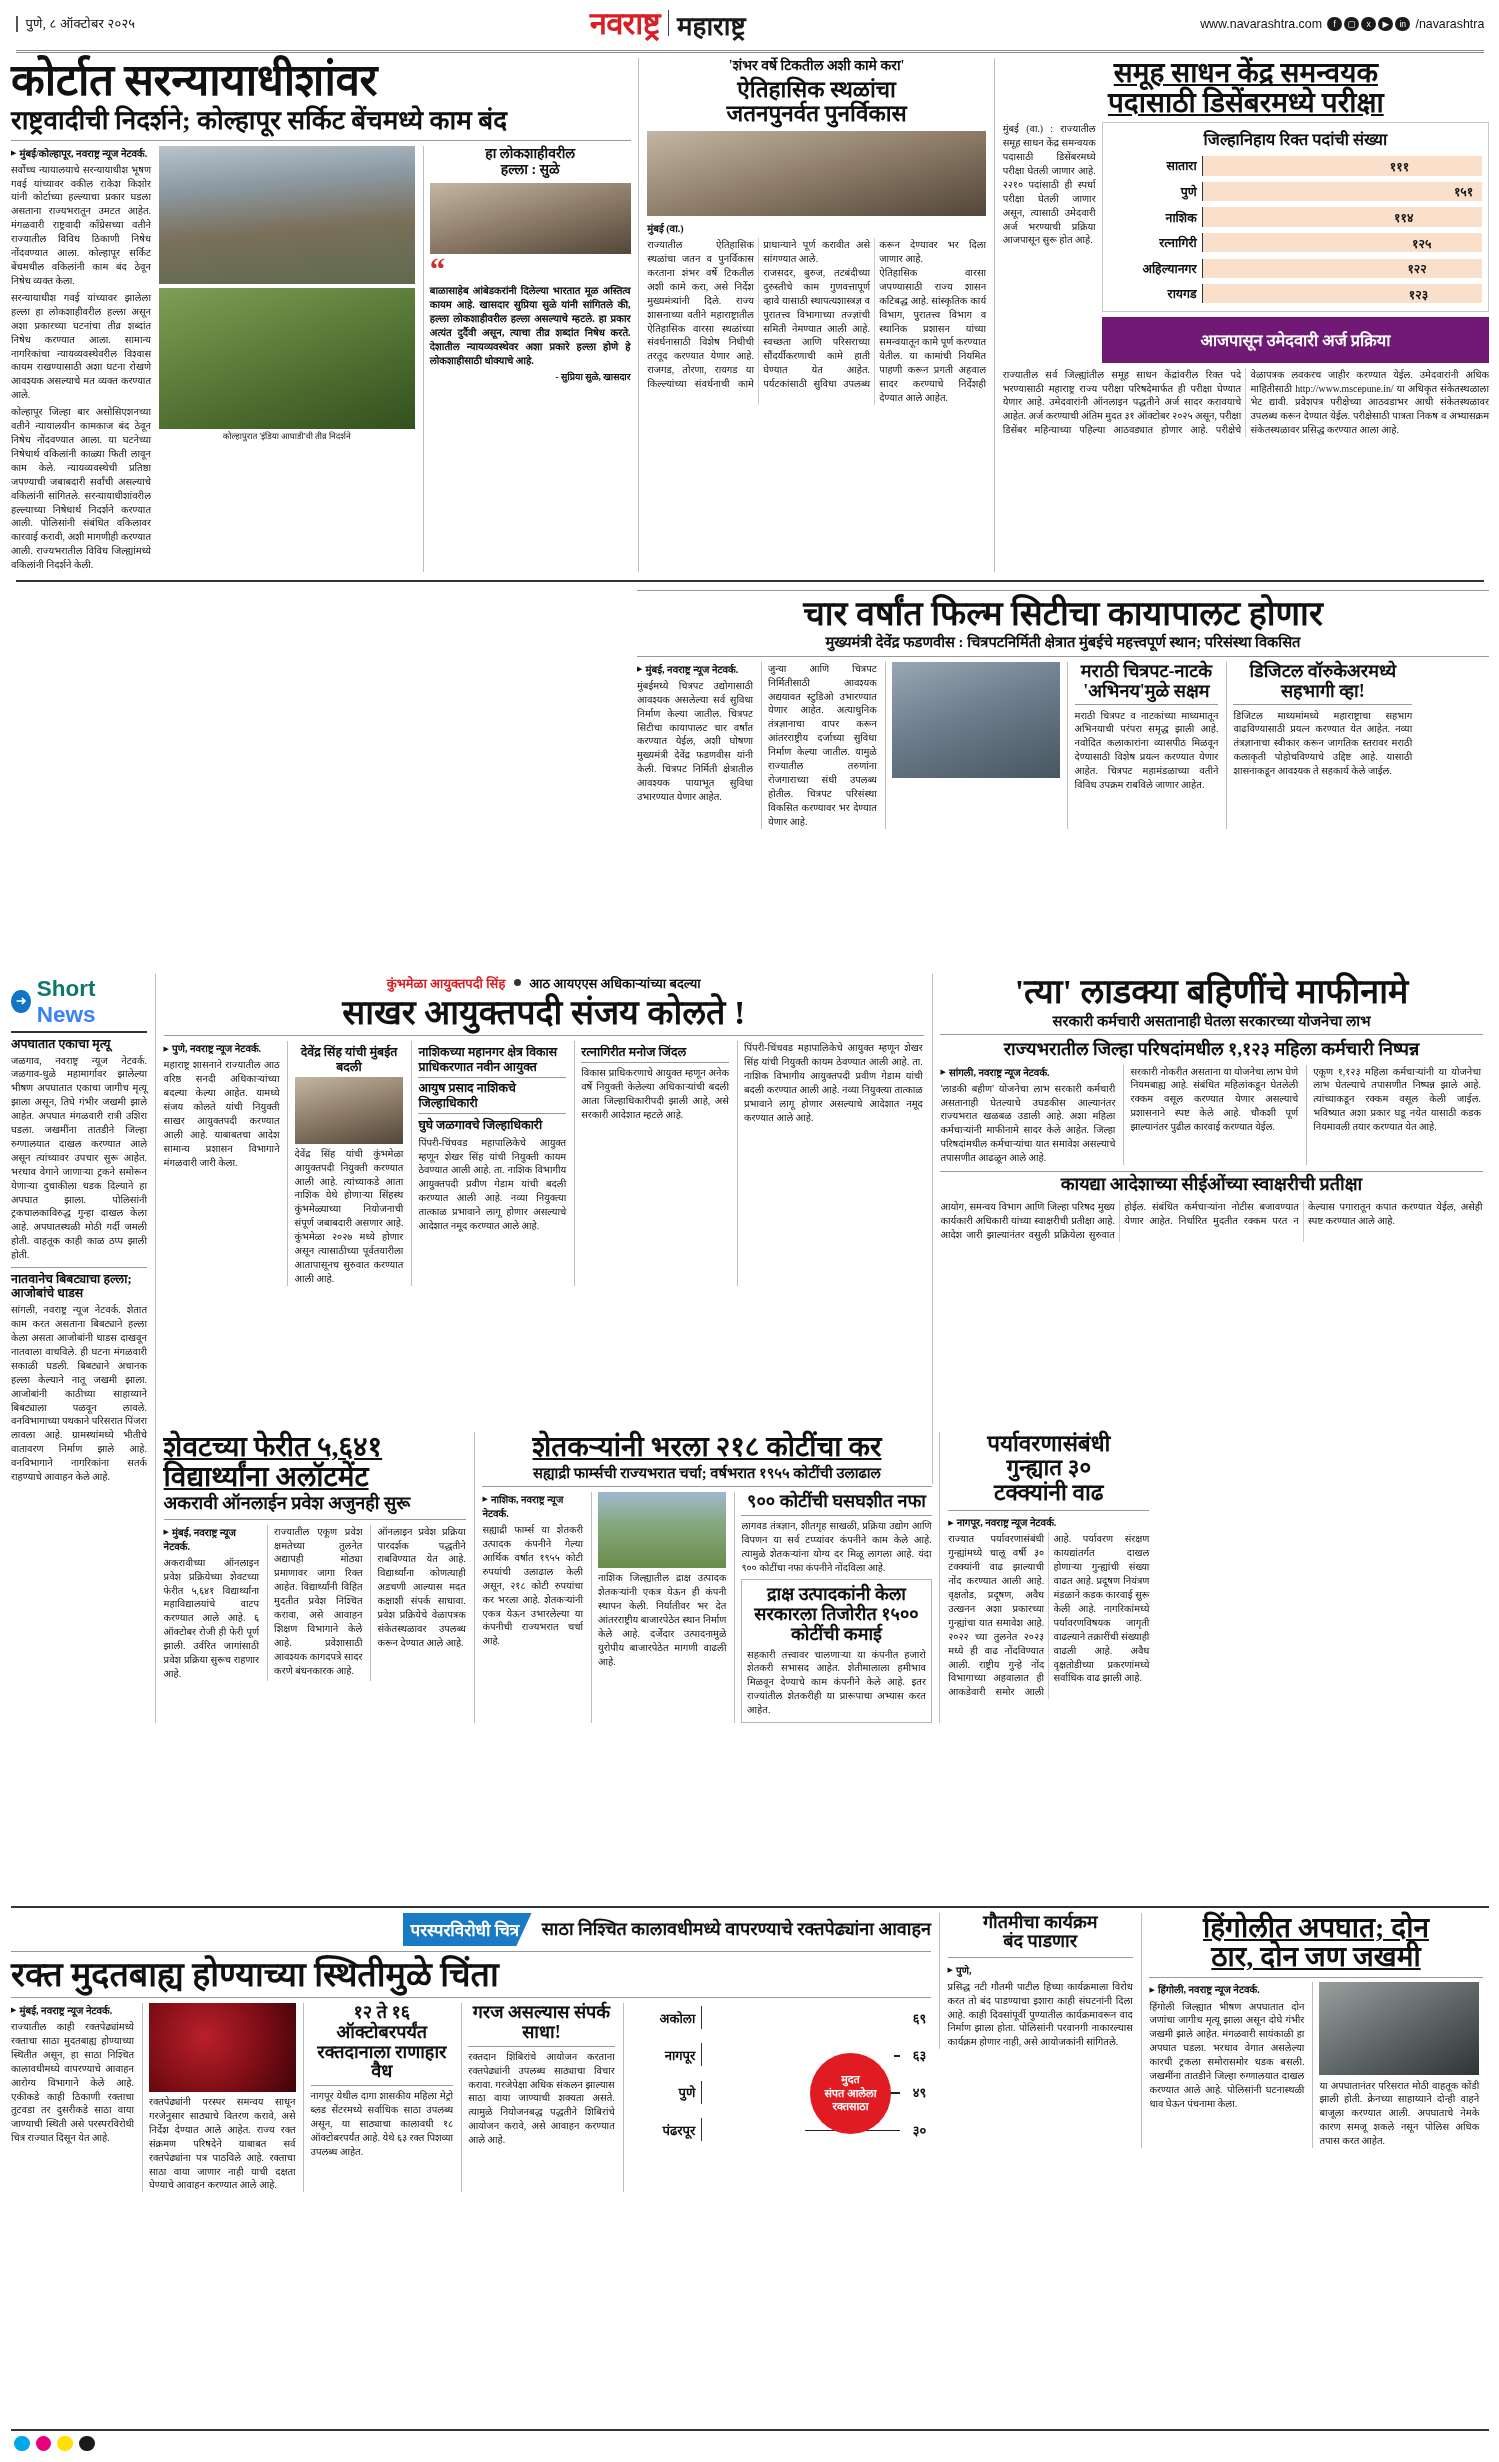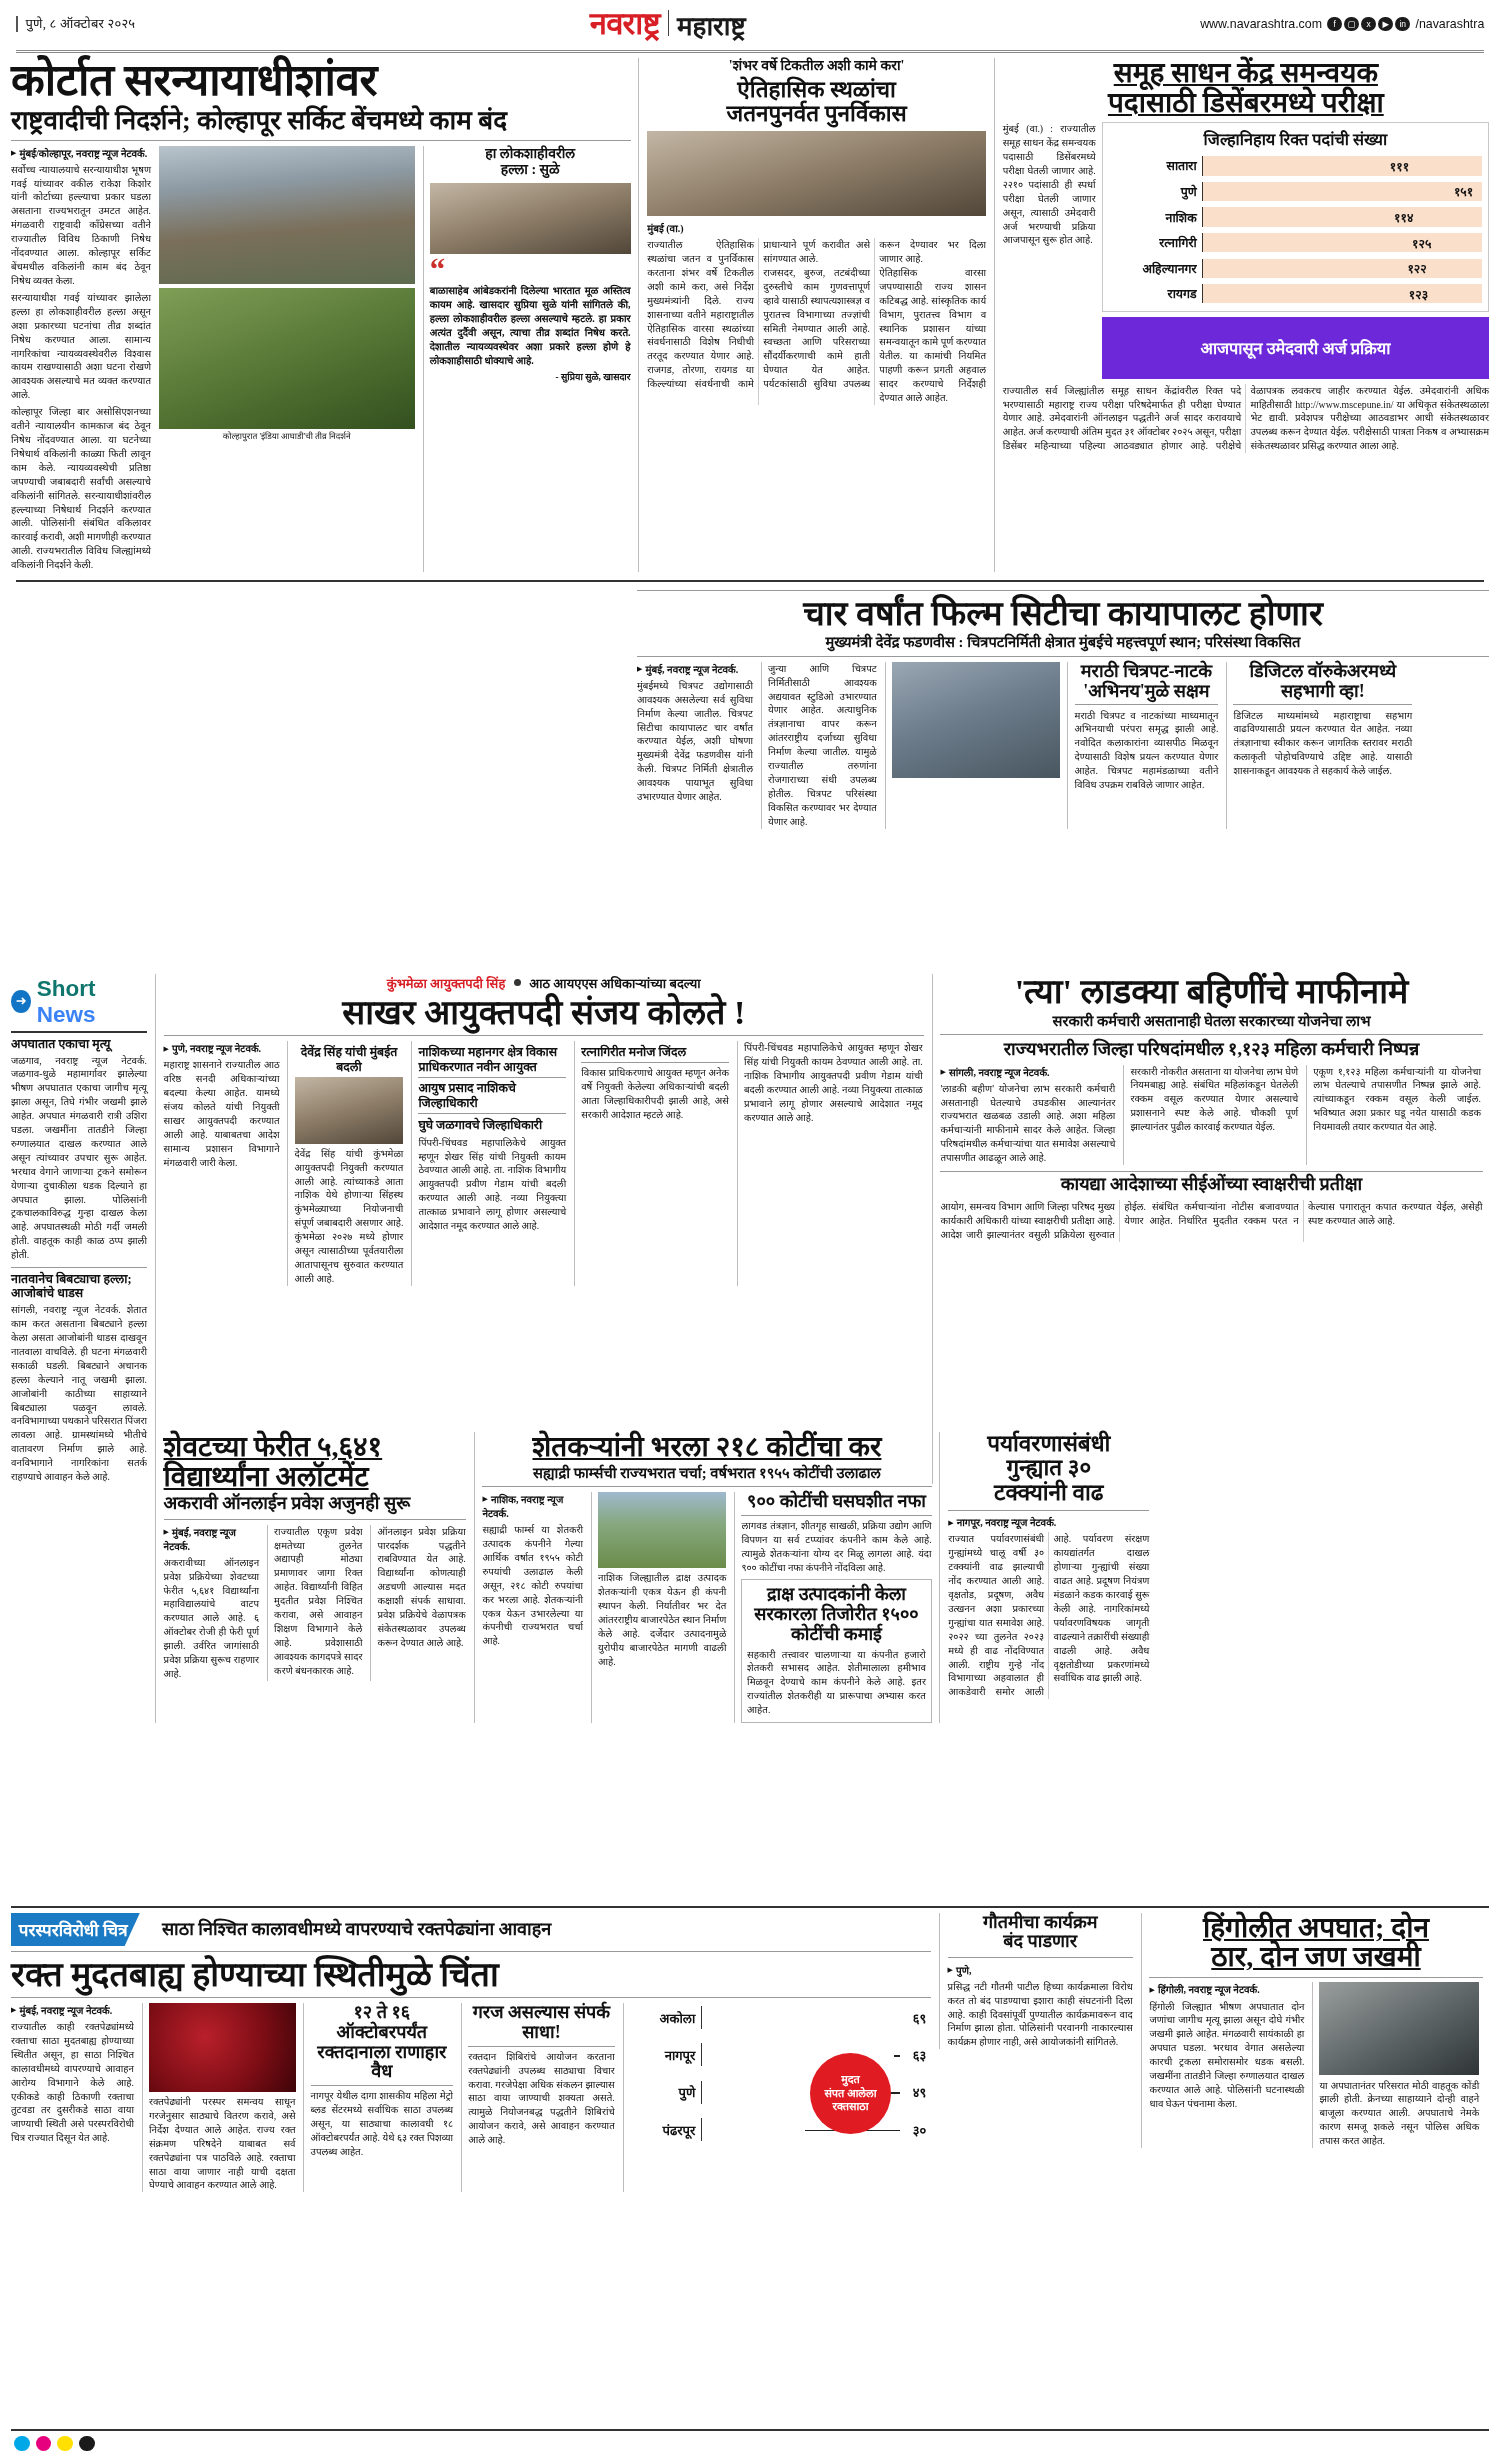--- a/index.html
+++ b/index.html
@@ -63,21 +63,21 @@
 
   
   .chart-box { border: 0.8px solid #c8c8c8; padding: 4.7px 6.2px 6.2px; }
   .chart-title { font-size: 16.3px; font-weight: bold; text-align: center; margin-bottom: 4.7px; }
   .bar-row { display: flex; align-items: center; height: 22.5px; margin-bottom: 3.1px; }
   .bar-lbl { width: 93px; text-align: right; padding-right: 5.4px; font-size: 12.4px; font-weight: bold; }
   .bar-track { flex: 1; height: 19.4px; background: #fadfcb; position: relative; border-left: 1.6px solid #333; }
   .bar-fill { height: 100%; background: #e8631c; }
   .bar-val { position: absolute; top: 50%; transform: translateY(-50%); font-size: 12.4px; font-weight: bold; color: #111; }
 
-  .orange-head { background: #6d28d9; color: #fff; font-size: 16.3px; font-weight: bold; text-align: center; padding: 20px 0; }
+  .orange-head { background: #701a75; color: #fff; font-size: 16.3px; font-weight: bold; text-align: center; padding: 12px 0; }
 
   
   .short-news-hdr { display: flex; align-items: center; gap: 5.4px; padding: 1.6px 0 3.1px; }
   .sn-ic { width: 23px; height: 23px; border-radius: 50%; background: #1274c4; position: relative; }
   .sn-ic::after { content: "\279C"; color: #fff; font-size: 13px; position: absolute; left: 4.7px; top: 3.1px; font-family:"Liberation Sans",sans-serif;}
   .sn-title { font-size: 22.5px; font-weight: bold; font-family: "Liberation Sans", sans-serif; }
   .sn-title .b { color: #0f766e; } .sn-title .g { color: #3b82f6; }
   .sn-item-hl { font-size: 12.4px; font-weight: bold; line-height: 1.18; margin: 3.9px 0 2.3px; }
 
   .red-kicker { color: #d81f26; font-size: 13px; font-weight: bold; }
@@ -453,21 +453,21 @@
       </div>
     </div>
   </div>
 
   <div style="position:absolute; left:11px; right:11px; top:1906px;">
     <div class="hrule-thick mb6"></div>
 
     <div style="display:flex; gap:7.8px; align-items:flex-start;">
 
       <div style="width:920px;">
-        <div style="display:flex; align-items:center; gap:22px;">
+        <div style="display:flex; align-items:center; gap:10px;justify-content:flex-end;">
           <span class="blue-tag">परस्परविरोधी चित्र</span>
           <span class="sec-hl-sm">साठा निश्चित कालावधीमध्ये वापरण्याचे रक्तपेढ्यांना आवाहन</span>
         </div>
         <div class="hrule mt6"></div>
         <div class="sec-hl-xl mt6">रक्त मुदतबाह्य होण्याच्या स्थितीमुळे चिंता</div>
         <div class="hrule mt6 mb6"></div>
 
         <div style="display:flex; gap:7.8px;">
           <div style="width:124px;">
             <div class="byline arrow-bullet">मुंबई, नवराष्ट्र न्यूज नेटवर्क.</div>

